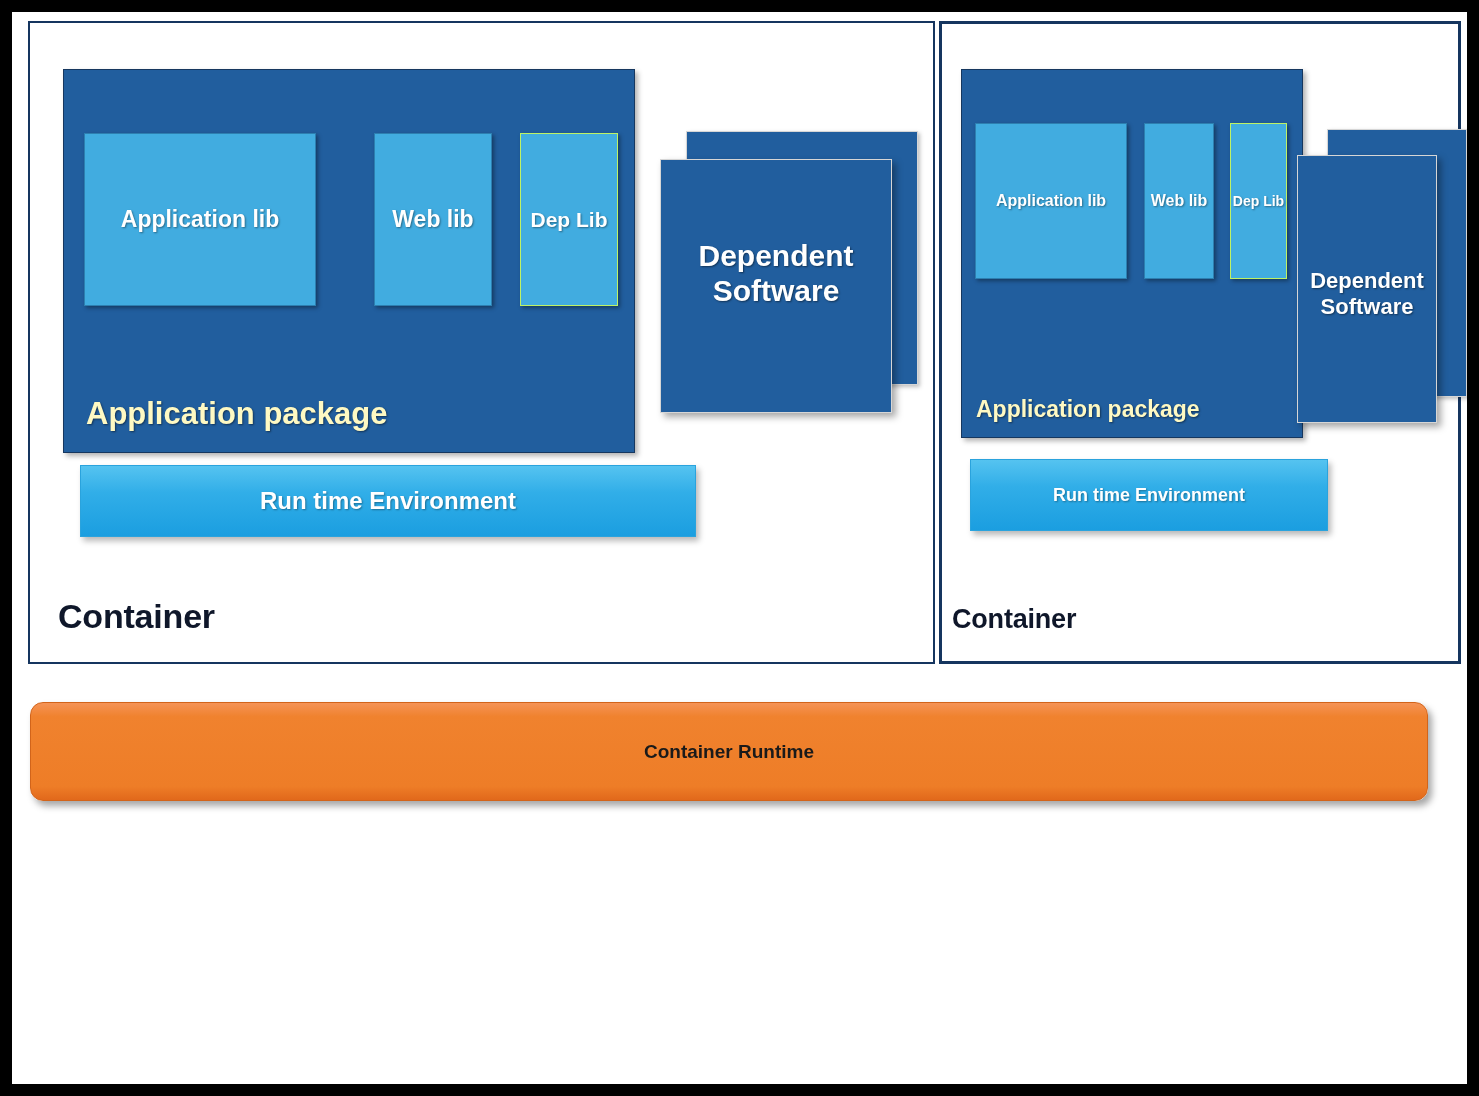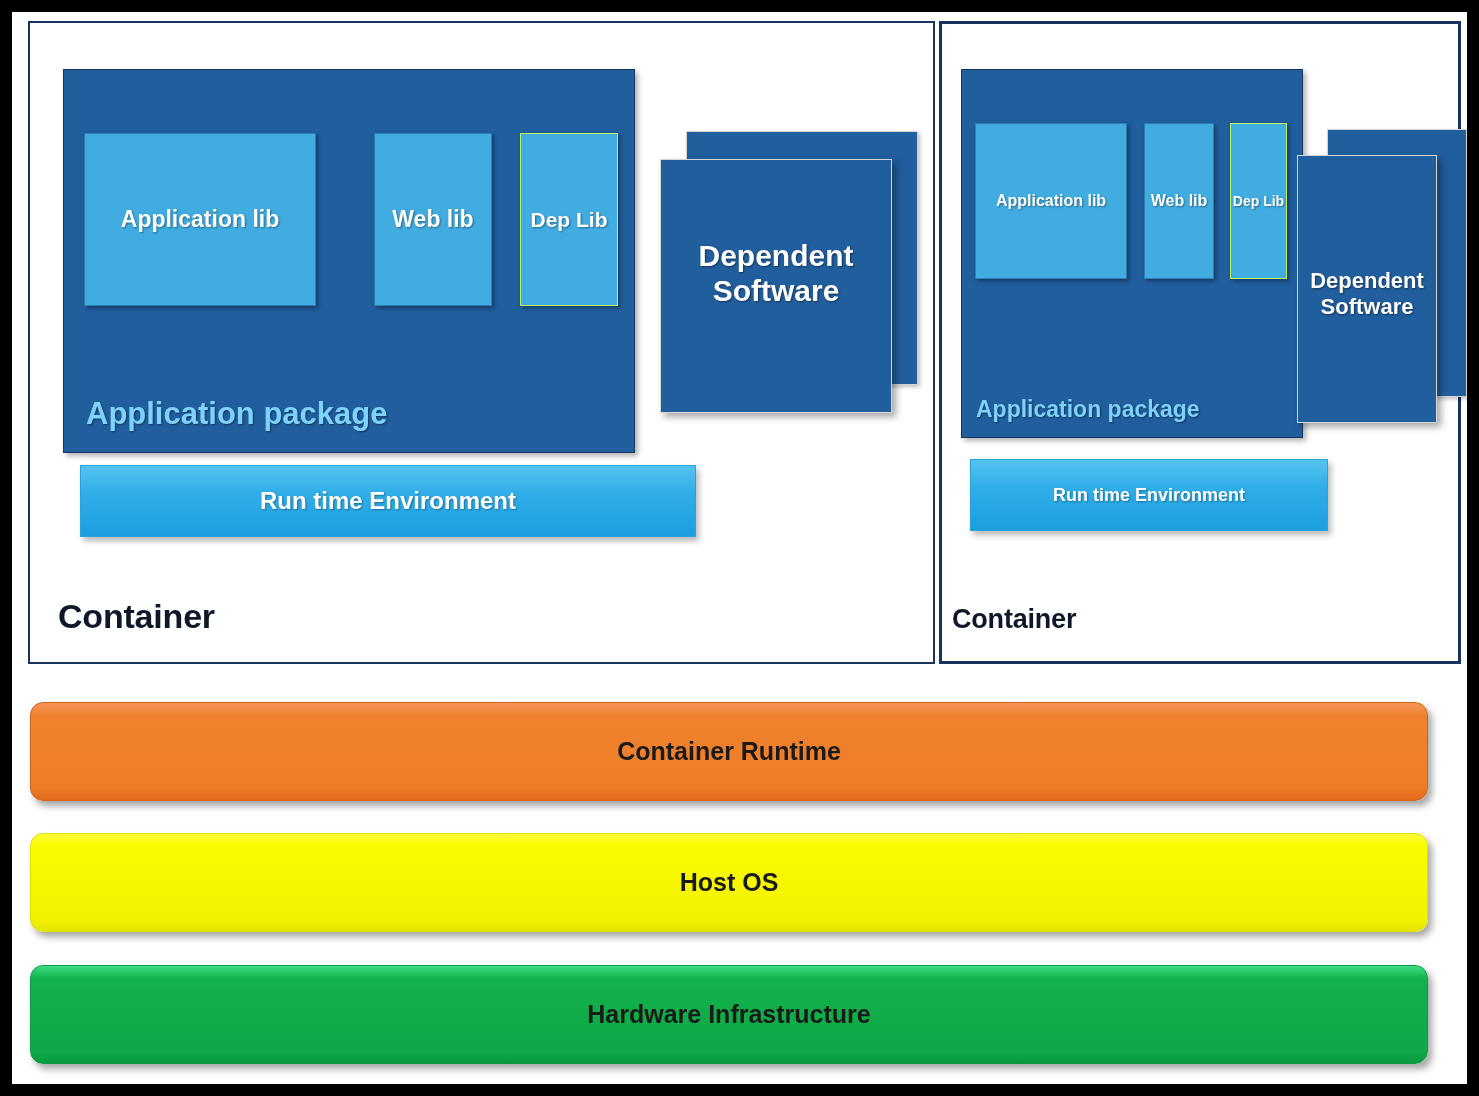--- a/index.html
+++ b/index.html
@@ -57,21 +57,21 @@
 
   
   .app-package {
     position: absolute;
     background: #215e9e;
     border: 1px solid #16375f;
     box-shadow: 3px 3px 5px rgba(0,0,0,0.30);
   }
   .app-package-label {
     position: absolute;
-    color: #7dd3fc;
+    color: #fef9c3;
     font-weight: bold;
     white-space: nowrap;
     text-shadow: 1px 1px 2px rgba(0,0,0,0.45);
   }
 
   .lib-box {
     position: absolute;
     background: #41ace0;
     box-sizing: border-box;
     border: 1px solid #2d7fb0;
@@ -126,21 +126,21 @@
     position: absolute;
     left: 18px;
     width: 1398px;
     height: 99px;
     border-radius: 13px;
     box-sizing: border-box;
     display: flex;
     align-items: center;
     justify-content: center;
     font-weight: bold;
-    font-size: 25px;
+    font-size: 19px;
     color: #1a1a1a;
     box-shadow: 4px 5px 7px rgba(0,0,0,0.35);
   }
   .stack-bar.runtime {
     top: 690px;
     background: linear-gradient(to bottom, #f59356 0%, #f0822e 14%, #ee7d27 86%, #e1681b 100%);
     border: 1px solid #d2641a;
   }
   .stack-bar.hostos {
     top: 821px;
@@ -229,20 +229,14 @@
         <span>Run time Environment</span>
       </div>
 
       <div class="container-label">Container</div>
     </div>
   </div>
 
   <div class="stack-bar runtime">
     <span>Container Runtime</span>
   </div>
-  <div class="stack-bar hostos">
-    <span>Host OS</span>
-  </div>
-  <div class="stack-bar hardware">
-    <span>Hardware Infrastructure</span>
-  </div>
 
 </div>
 
 </body></html>

